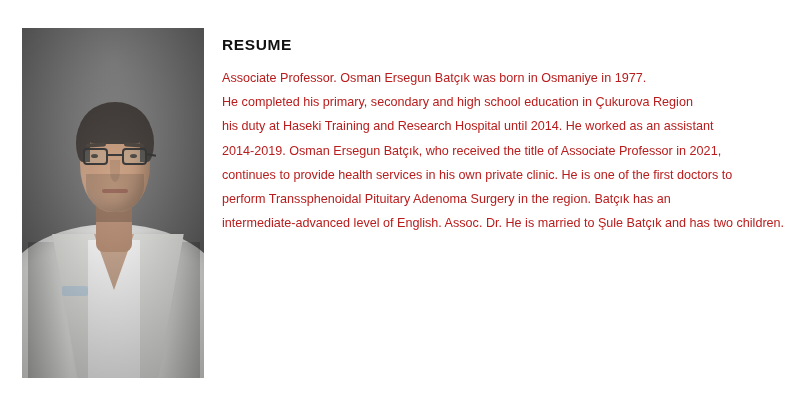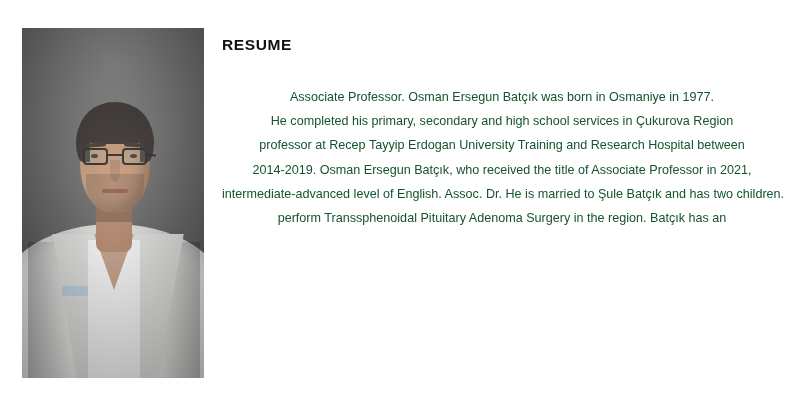--- a/index.html
+++ b/index.html
@@ -249,27 +249,26 @@
     position: absolute;
     left: 222px;
     top: 36px;
     width: 560px;
   }
   .resume-title {
     font-size: 15.5px;
     font-weight: bold;
     letter-spacing: 0.6px;
     color: #111111;
-    margin: 0 0 31px 0;
+    margin: 0 0 12px 0;
   }
   .resume-body {
     font-size: 12.6px;
     line-height: 24.2px;
-    color: #14532d;
-    text-align: center;
+    color: #b91c1c;
   }
   .resume-body .line {
     white-space: nowrap;
   }
 </style>
 </head>
 <body>
 
 <div class="page">
 
@@ -300,21 +299,22 @@
     <div class="nose"></div>
     <div class="mouth"></div>
     <div class="badge"></div>
     <div class="photo-vignette"></div>
   </div>
 
   <div class="content">
     <h1 class="resume-title">RESUME</h1>
     <div class="resume-body">
       <div class="line">Associate Professor. Osman Ersegun Batçık was born in Osmaniye in 1977.</div>
-      <div class="line">He completed his primary, secondary and high school services in Çukurova Region</div>
-      <div class="line">professor at Recep Tayyip Erdogan University Training and Research Hospital between</div>
+      <div class="line">He completed his primary, secondary and high school education in Çukurova Region</div>
+      <div class="line">his duty at Haseki Training and Research Hospital until 2014. He worked as an assistant</div>
       <div class="line">2014-2019. Osman Ersegun Batçık, who received the title of Associate Professor in 2021,</div>
+      <div class="line">continues to provide health services in his own private clinic. He is one of the first doctors to</div>
+      <div class="line">perform Transsphenoidal Pituitary Adenoma Surgery in the region. Batçık has an</div>
       <div class="line">intermediate-advanced level of English. Assoc. Dr. He is married to Şule Batçık and has two children.</div>
-      <div class="line">perform Transsphenoidal Pituitary Adenoma Surgery in the region. Batçık has an</div>
     </div>
   </div>
 
 </div>
 
 </body></html>

